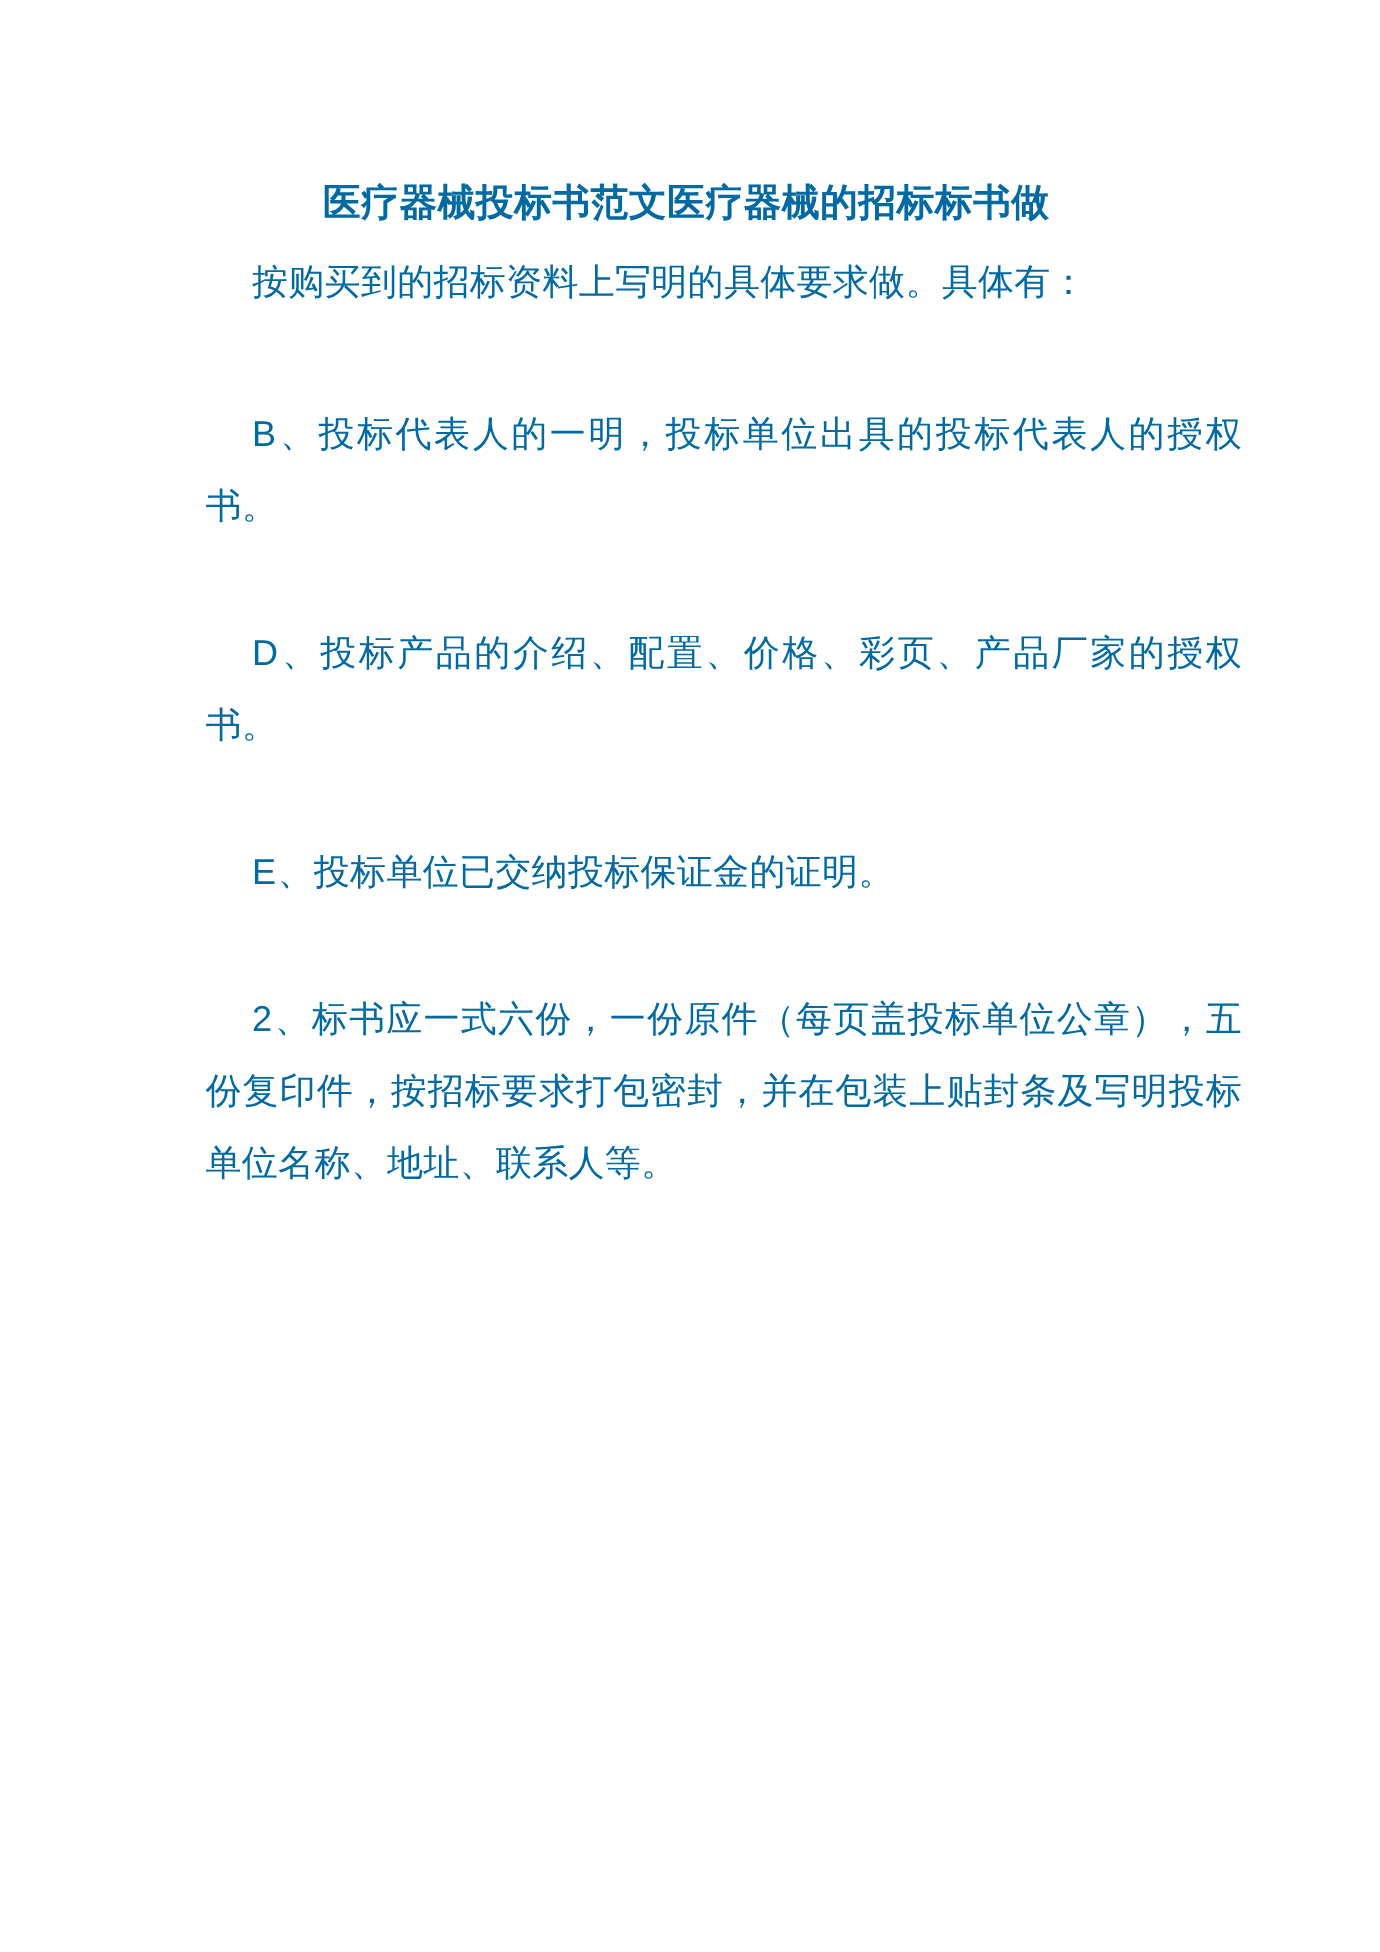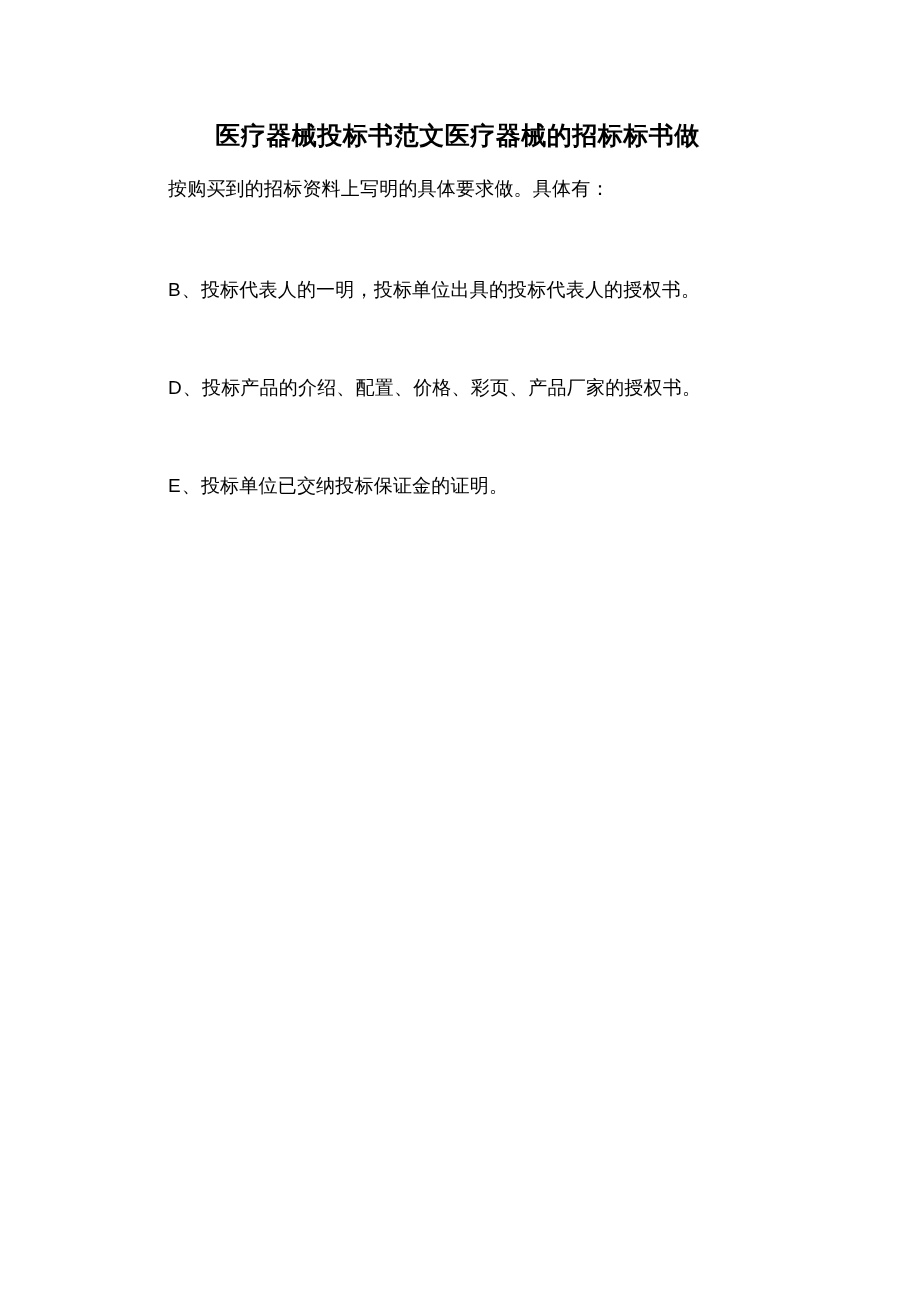--- a/index.html
+++ b/index.html
@@ -7,37 +7,37 @@
     padding: 0;
     background: #ffffff;
   }
   .page {
     position: relative;
     width: 920px;
     height: 1301px;
     background: #ffffff;
     overflow: hidden;
     font-family: "Liberation Serif", serif;
-    color: #000000;
+    color: #0369a1;
   }
   .content {
     padding: 116px 92px 0 137px;
   }
   .doc-title {
     margin: 0 0 9px 0;
     padding-right: 50px;
     font-size: 25px;
     line-height: 40px;
     font-weight: bold;
     text-align: center;
     letter-spacing: 0.5px;
   }
   .para {
     margin: 0 0 50px 0;
-    font-size: 19px;
+    font-size: 24px;
     line-height: 48px;
     text-indent: 31px;
     text-align: justify;
     letter-spacing: 0.2px;
   }
   .para.intro {
     margin-bottom: 53px;
   }
   .para:last-child {
     margin-bottom: 0;
@@ -60,15 +60,16 @@
 
 
     <p class="para"><span class="latin">B</span><span>、投标代表人的一明，投标单位出具的投标代表人的授权书。</span></p>
 
 
     <p class="para"><span class="latin">D</span><span>、投标产品的介绍、配置、价格、彩页、产品厂家的授权书。</span></p>
 
     <p class="para"><span class="latin">E</span><span>、投标单位已交纳投标保证金的证明。</span></p>
 
 
+    <p class="para"><span class="latin">2</span><span>、标书应一式六份，一份原件（每页盖投标单位公章），五份复印件，按招标要求打包密封，并在包装上贴封条及写明投标单位名称、地址、联系人等。</span></p>
 
   </div>
 </div>
 
 </body></html>

